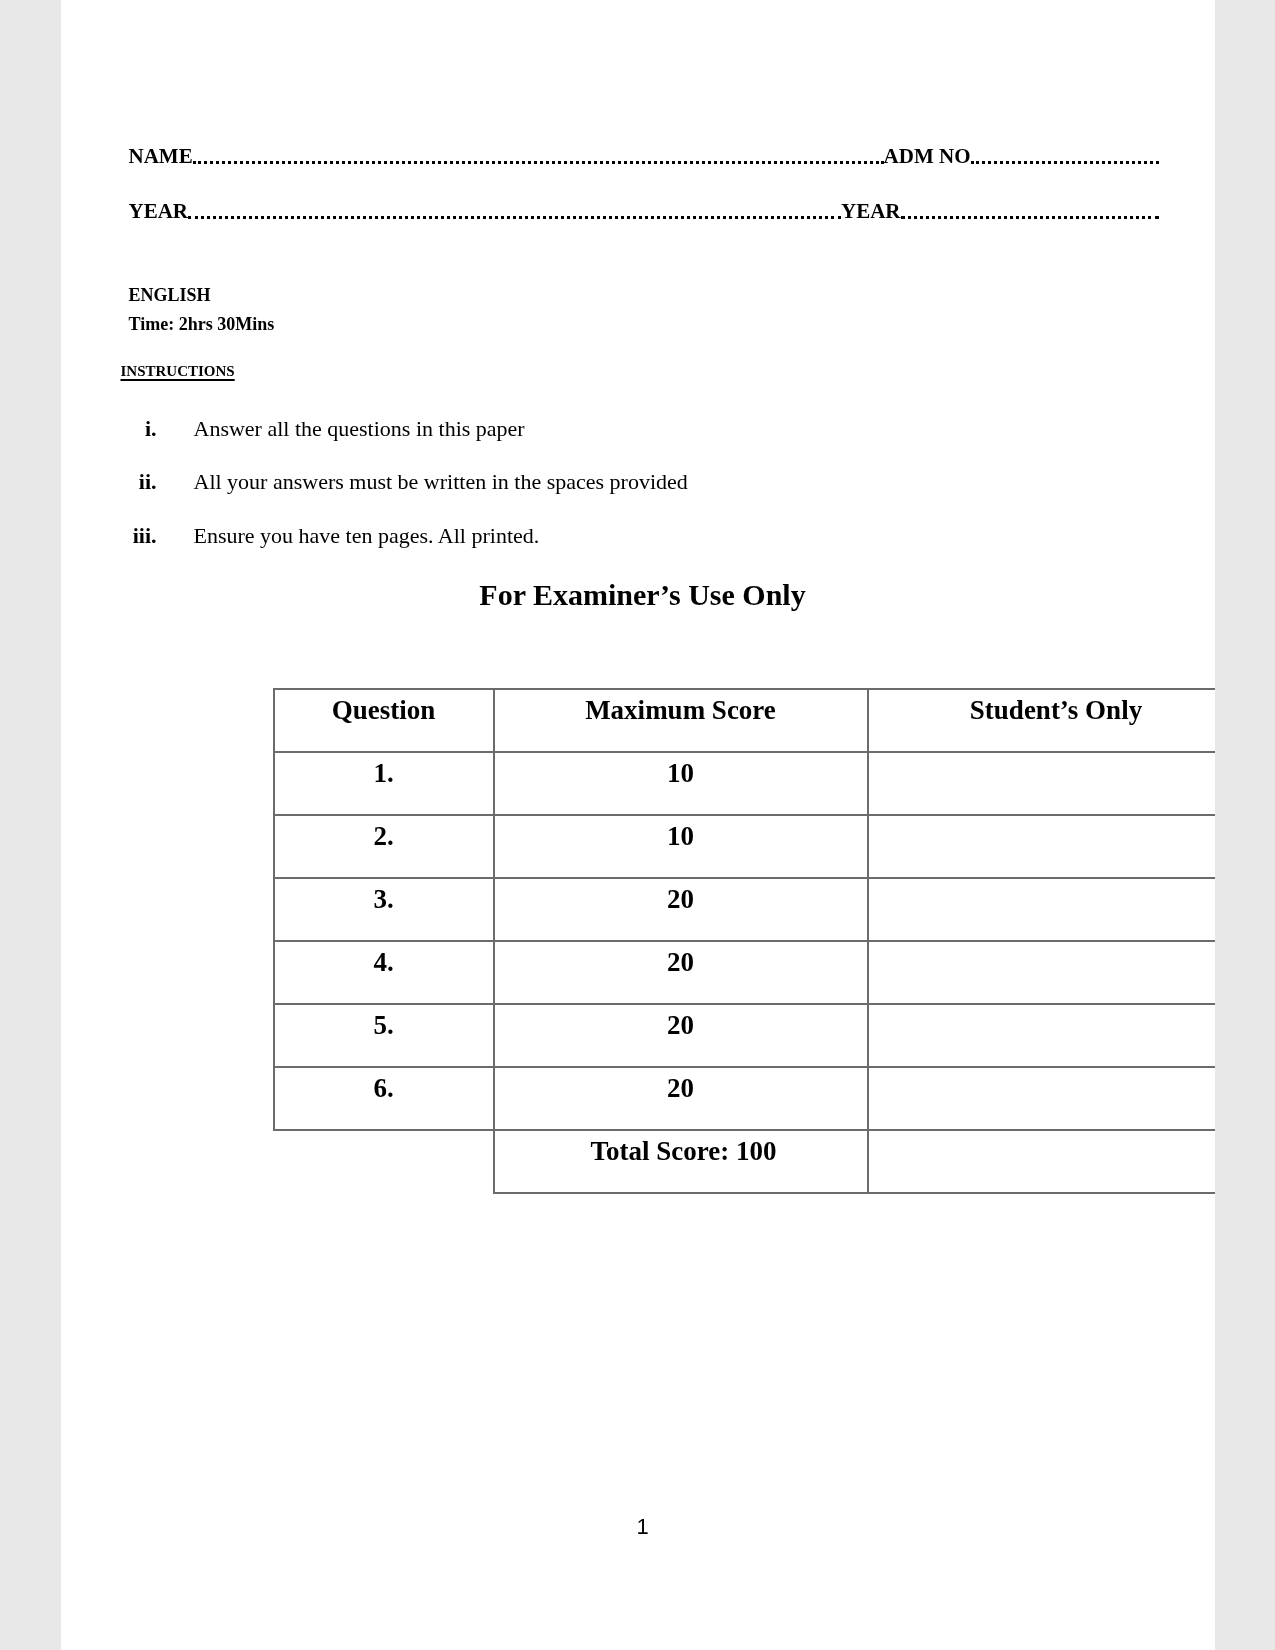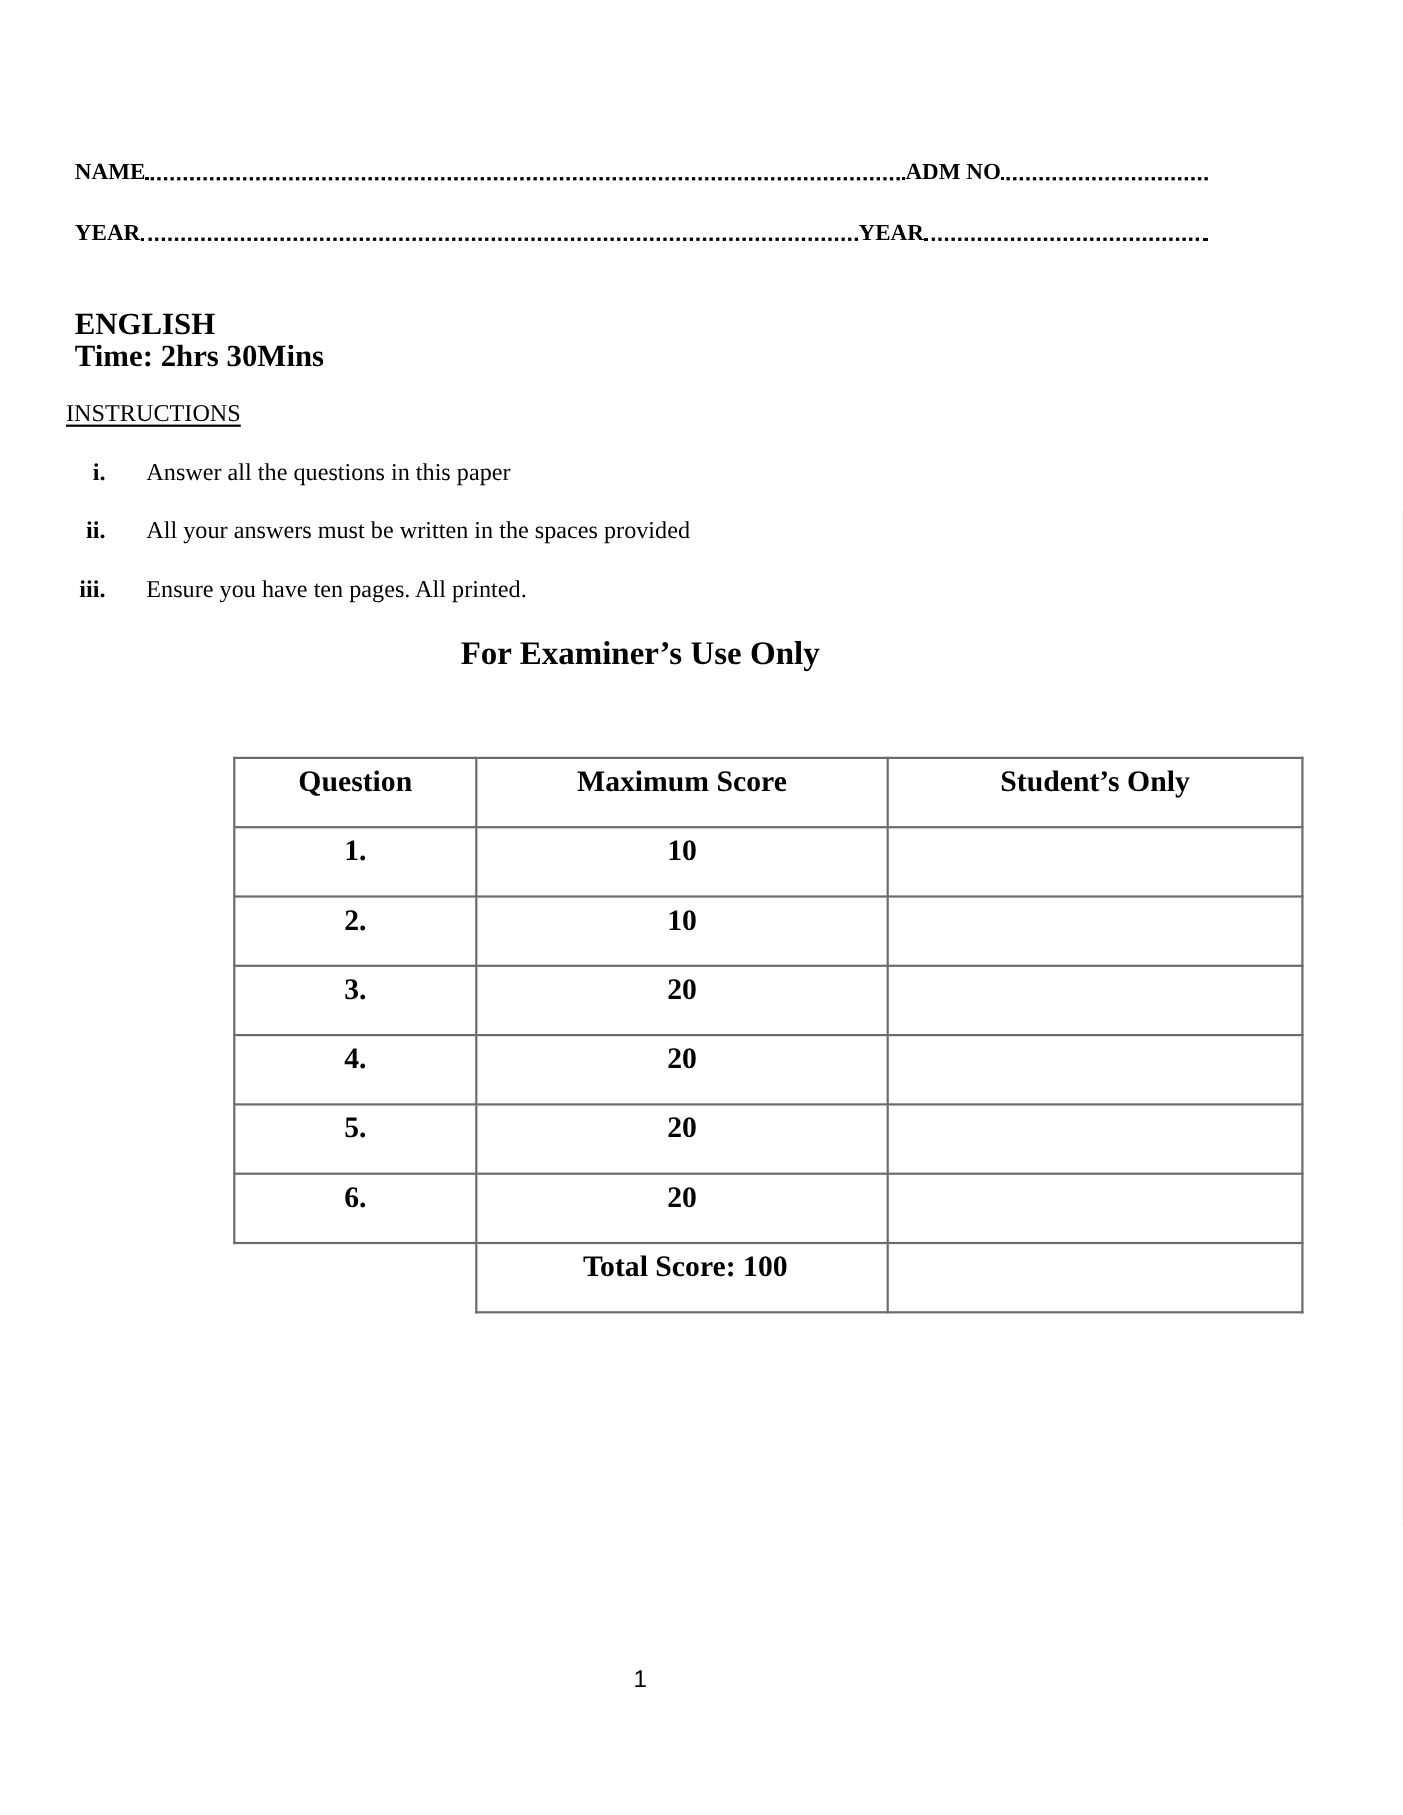--- a/index.html
+++ b/index.html
@@ -1,18 +1,18 @@
 <!DOCTYPE html>
 <html><head>
 <meta charset="utf-8">
 <style>
   html, body { margin: 0; padding: 0; background: #e8e8e8; }
   .page {
     position: relative;
-    width: 1275px;
+    width: 1154px;
     height: 1650px;
     margin: 0 auto;
     background: #ffffff;
     font-family: "Liberation Serif", serif;
     color: #000;
     overflow: hidden;
   }
   
   .fill-line {
     position: absolute;
@@ -35,31 +35,31 @@
   .date-line { top: 199px; }
   .name-line .leader-end { width: 188px; }
   .date-line .leader-end { width: 258px; }
 
   
   .subject-block {
     position: absolute;
     left: 68px;
     top: 281px;
     font-weight: bold;
-    font-size: 28px;
+    font-size: 18px;
     line-height: 29px;
   }
 
   
   .instructions-heading {
     position: absolute;
     left: 60px;
     top: 363px;
-    font-weight: normal;
-    font-size: 22px;
+    font-weight: bold;
+    font-size: 15px;
     text-decoration: underline;
     text-decoration-thickness: 2px;
     text-underline-offset: 3px;
   }
   .instr-item {
     position: absolute;
     left: 50px;
     font-size: 22px;
     line-height: 26px;
     display: flex;

